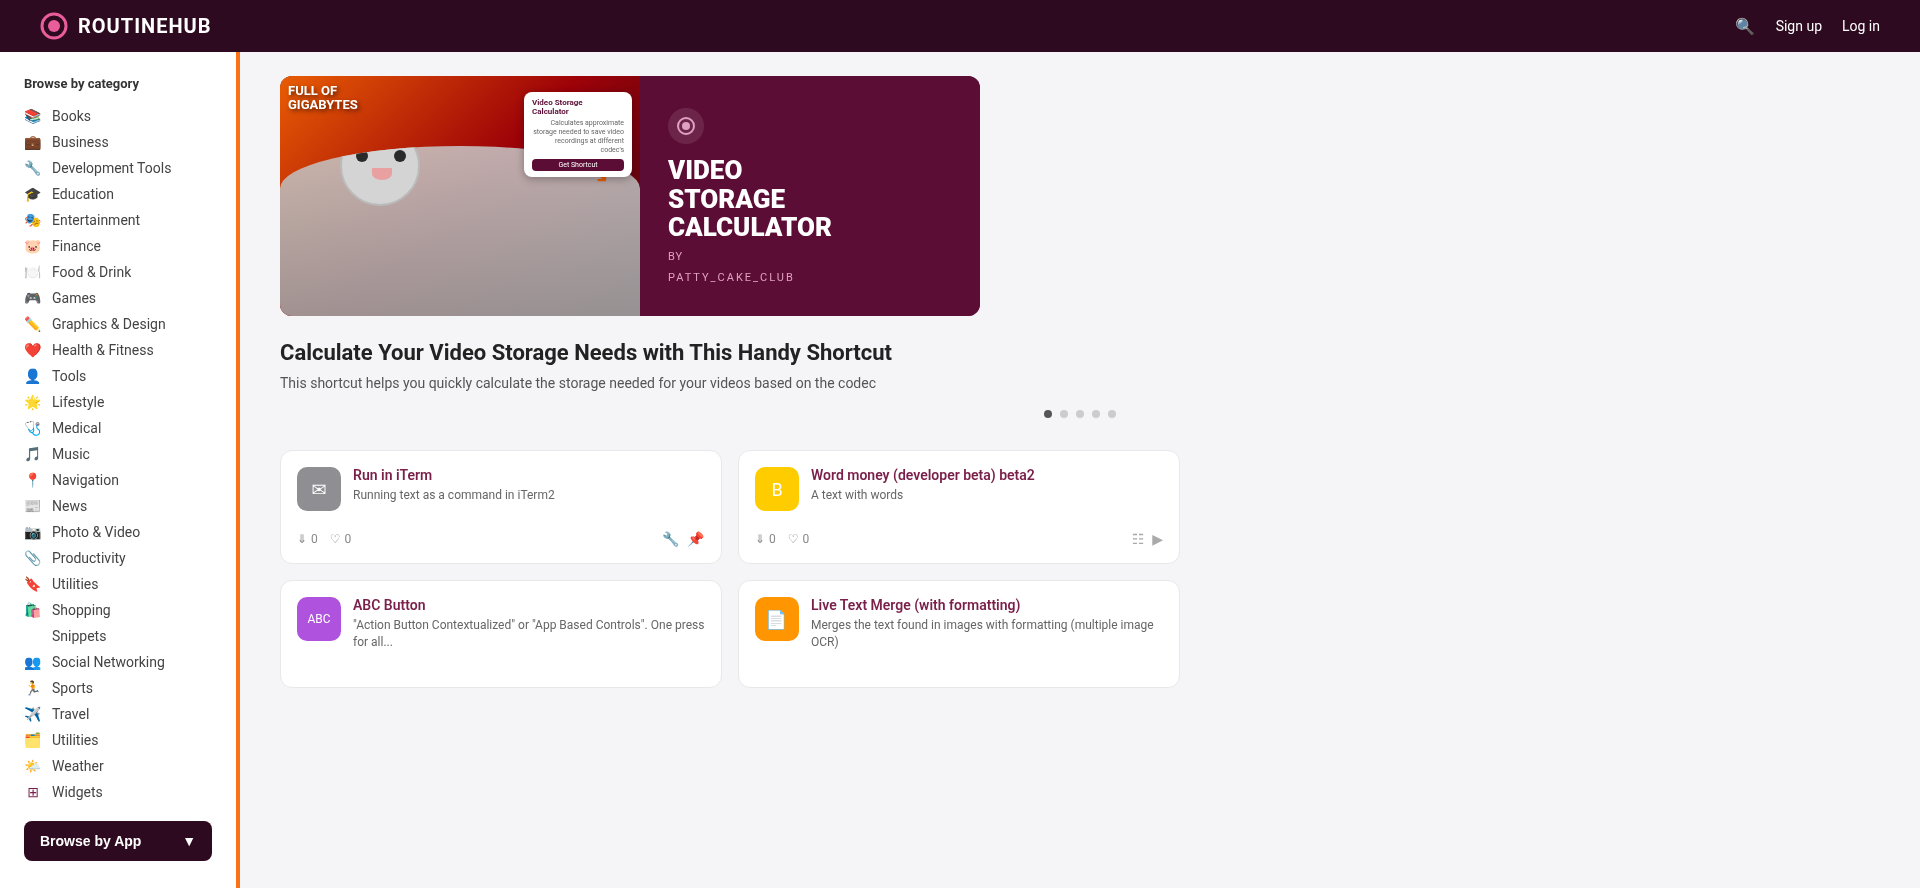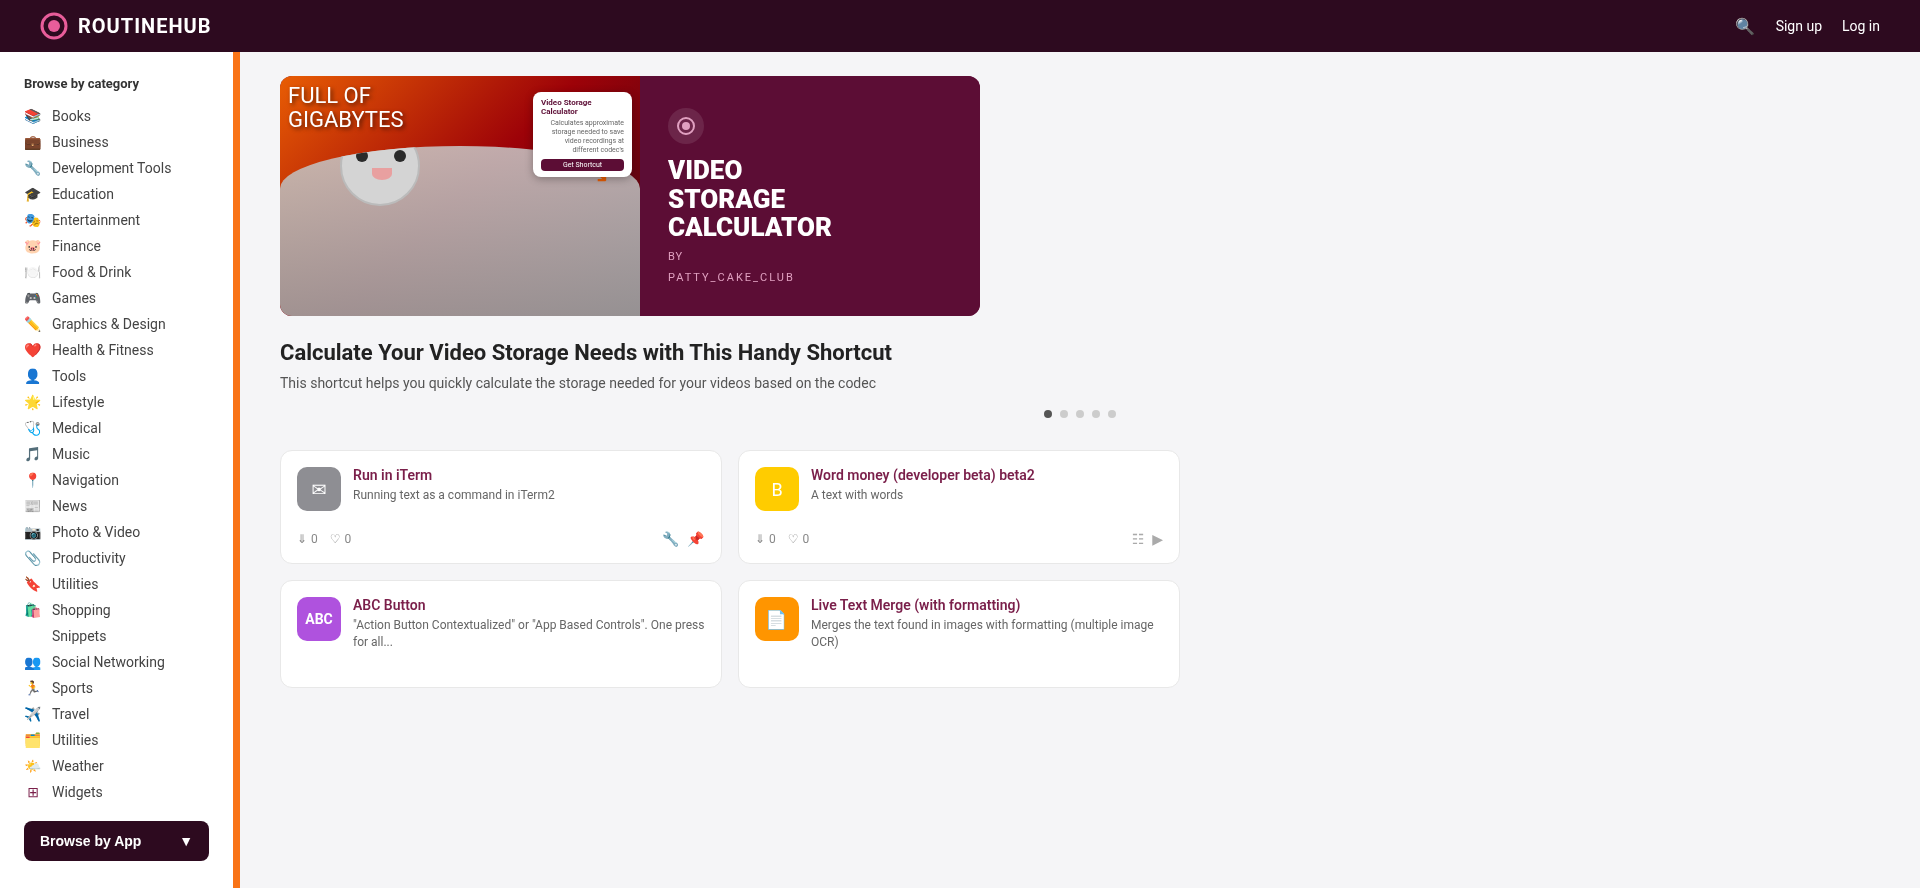--- a/index.html
+++ b/index.html
@@ -53,21 +53,21 @@
       margin-top: 52px;
     }
 
     
     .sidebar {
       width: 240px;
       min-width: 240px;
       background: white;
       padding: 24px 0;
       min-height: calc(100vh - 52px);
-      border-right: 7px solid #f97316;
+      border-right: 4px solid #f97316;
     }
     .sidebar-section-title {
       font-size: 13px;
       font-weight: 700;
       color: #333;
       padding: 0 24px 12px 24px;
     }
     .sidebar-item {
       display: flex;
       align-items: center;
@@ -421,33 +421,33 @@
     <button class="browse-by-app-btn">
       <span>Browse by App</span>
       <span>▼</span>
     </button>
   </nav>
 
   <main class="main-content">
 
     <div class="featured-card">
       <div class="cat-image-area">
-        <div style="position:absolute;top:8px;left:8px;font-size:22px;font-weight:400;color:white;line-height:1.1;text-shadow:2px 2px 4px rgba(0,0,0,0.6);">FULL OF<br>GIGABYTES</div>
+        <div style="position:absolute;top:8px;left:8px;font-size:13px;font-weight:700;color:white;line-height:1.1;text-shadow:2px 2px 4px rgba(0,0,0,0.6);">FULL OF<br>GIGABYTES</div>
 
         <div style="position:absolute;bottom:0;left:0;right:0;height:170px;background:linear-gradient(180deg,rgba(200,200,200,0.85) 0%,rgba(160,160,160,0.9) 100%);border-radius:60% 60% 0 0 / 30% 30% 0 0;overflow:hidden;">
           <div style="position:absolute;top:-20px;left:60px;width:80px;height:80px;background:#d4d4d4;border-radius:50%;border:2px solid #bbb;">
             <div style="position:absolute;top:22px;left:14px;width:12px;height:12px;background:#2a2a2a;border-radius:50%;"></div>
             <div style="position:absolute;top:22px;left:52px;width:12px;height:12px;background:#2a2a2a;border-radius:50%;"></div>
             <div style="position:absolute;top:40px;left:30px;width:20px;height:12px;background:#e8a0a0;border-radius:0 0 50% 50%;"></div>
           </div>
 
           <div style="position:absolute;top:10px;right:30px;font-size:28px;color:#e85d04;">↘</div>
         </div>
 
-        <div style="position:absolute;top:16px;right:8px;background:white;border-radius:8px;padding:6px 8px;width:99px;font-size:7px;color:#333;box-shadow:0 2px 8px rgba(0,0,0,0.3);">
+        <div style="position:absolute;top:16px;right:8px;background:white;border-radius:8px;padding:6px 8px;width:108px;font-size:7px;color:#333;box-shadow:0 2px 8px rgba(0,0,0,0.3);">
           <div style="font-weight:700;color:#5c0d35;font-size:8px;margin-bottom:3px;">Video Storage<br>Calculator</div>
           <div style="color:#666;line-height:1.3;text-align:right;">Calculates approximate storage needed to save video recordings at different codec's</div>
           <div style="margin-top:4px;background:#5c0d35;color:white;text-align:center;border-radius:4px;padding:2px 0;font-size:7px;">Get Shortcut</div>
         </div>
       </div>
       <div class="featured-text-area">
         <div class="featured-logo">
           <svg width="20" height="20" viewBox="0 0 20 20">
               <circle cx="10" cy="10" r="8" stroke="#e0a0c0" stroke-width="2" fill="none"></circle>
               <circle cx="10" cy="10" r="4" fill="#e0a0c0"></circle>
@@ -533,21 +533,21 @@
 
       <div class="shortcut-actions">
         <span>☷</span>
         <span>▶</span>
       </div>
     </div>
         </div>
         <div class="shortcut-card">
     <div class="shortcut-card-top">
       <div class="shortcut-icon" style="background:#af52de">
-        <span style="font-size:14px;font-weight:700;color:white;">ABC</span>
+        <span style="font-size:12px;font-weight:400;color:white;">ABC</span>
       </div>
       <div class="shortcut-info">
         <div class="shortcut-name">ABC Button</div>
         <div class="shortcut-desc">"Action Button Contextualized" or "App Based Controls". One press for all...</div>
       </div>
     </div>
     <div class="shortcut-footer">
       <div></div>
 
     </div>

